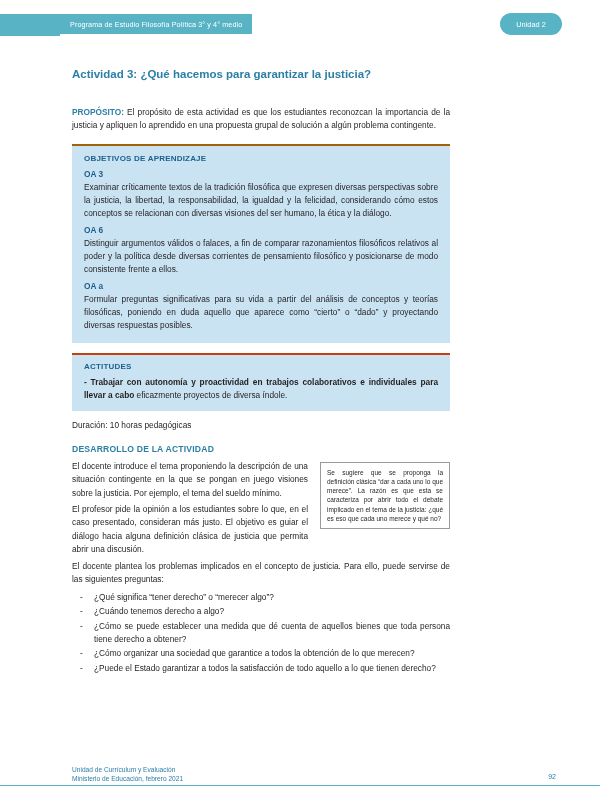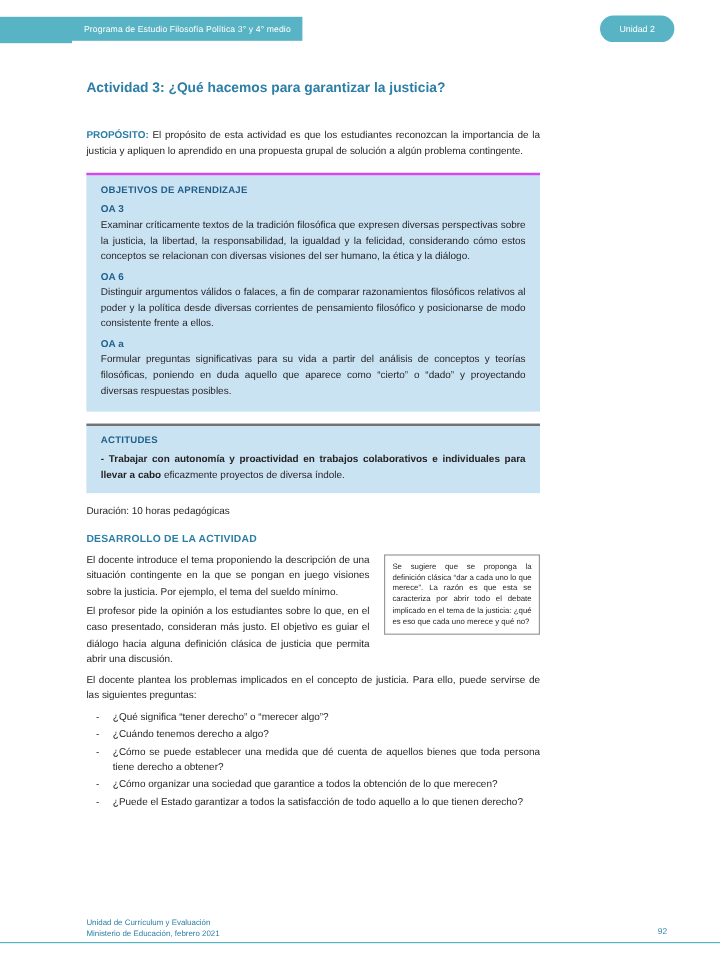--- a/index.html
+++ b/index.html
@@ -95,21 +95,21 @@
   }
   .purpose .label {
     color: #2b7fa6;
     font-weight: bold;
   }
 
   
   .oa-box {
     margin-top: 11px;
     background: #c9e3f3;
-    border-top: 2px solid #d946ef;
+    border-top: 2px solid #a16207;
     padding: 8px 12px 10px 12px;
   }
   .oa-box-title {
     color: #1f5f8b;
     font-weight: bold;
     font-size: 8px;
     letter-spacing: 0.2px;
     margin-bottom: 6px;
   }
   .oa-code {
@@ -123,21 +123,21 @@
     font-size: 8.3px;
     line-height: 1.58;
     text-align: justify;
     color: #231f20;
   }
 
   
   .att-box {
     margin-top: 10px;
     background: #c9e3f3;
-    border-top: 2px solid #737373;
+    border-top: 2px solid #c2410c;
     padding: 7px 12px 9px 12px;
   }
   .att-title {
     color: #1f5f8b;
     font-weight: bold;
     font-size: 8px;
     letter-spacing: 0.2px;
     margin-bottom: 5px;
   }
   .att-text {

